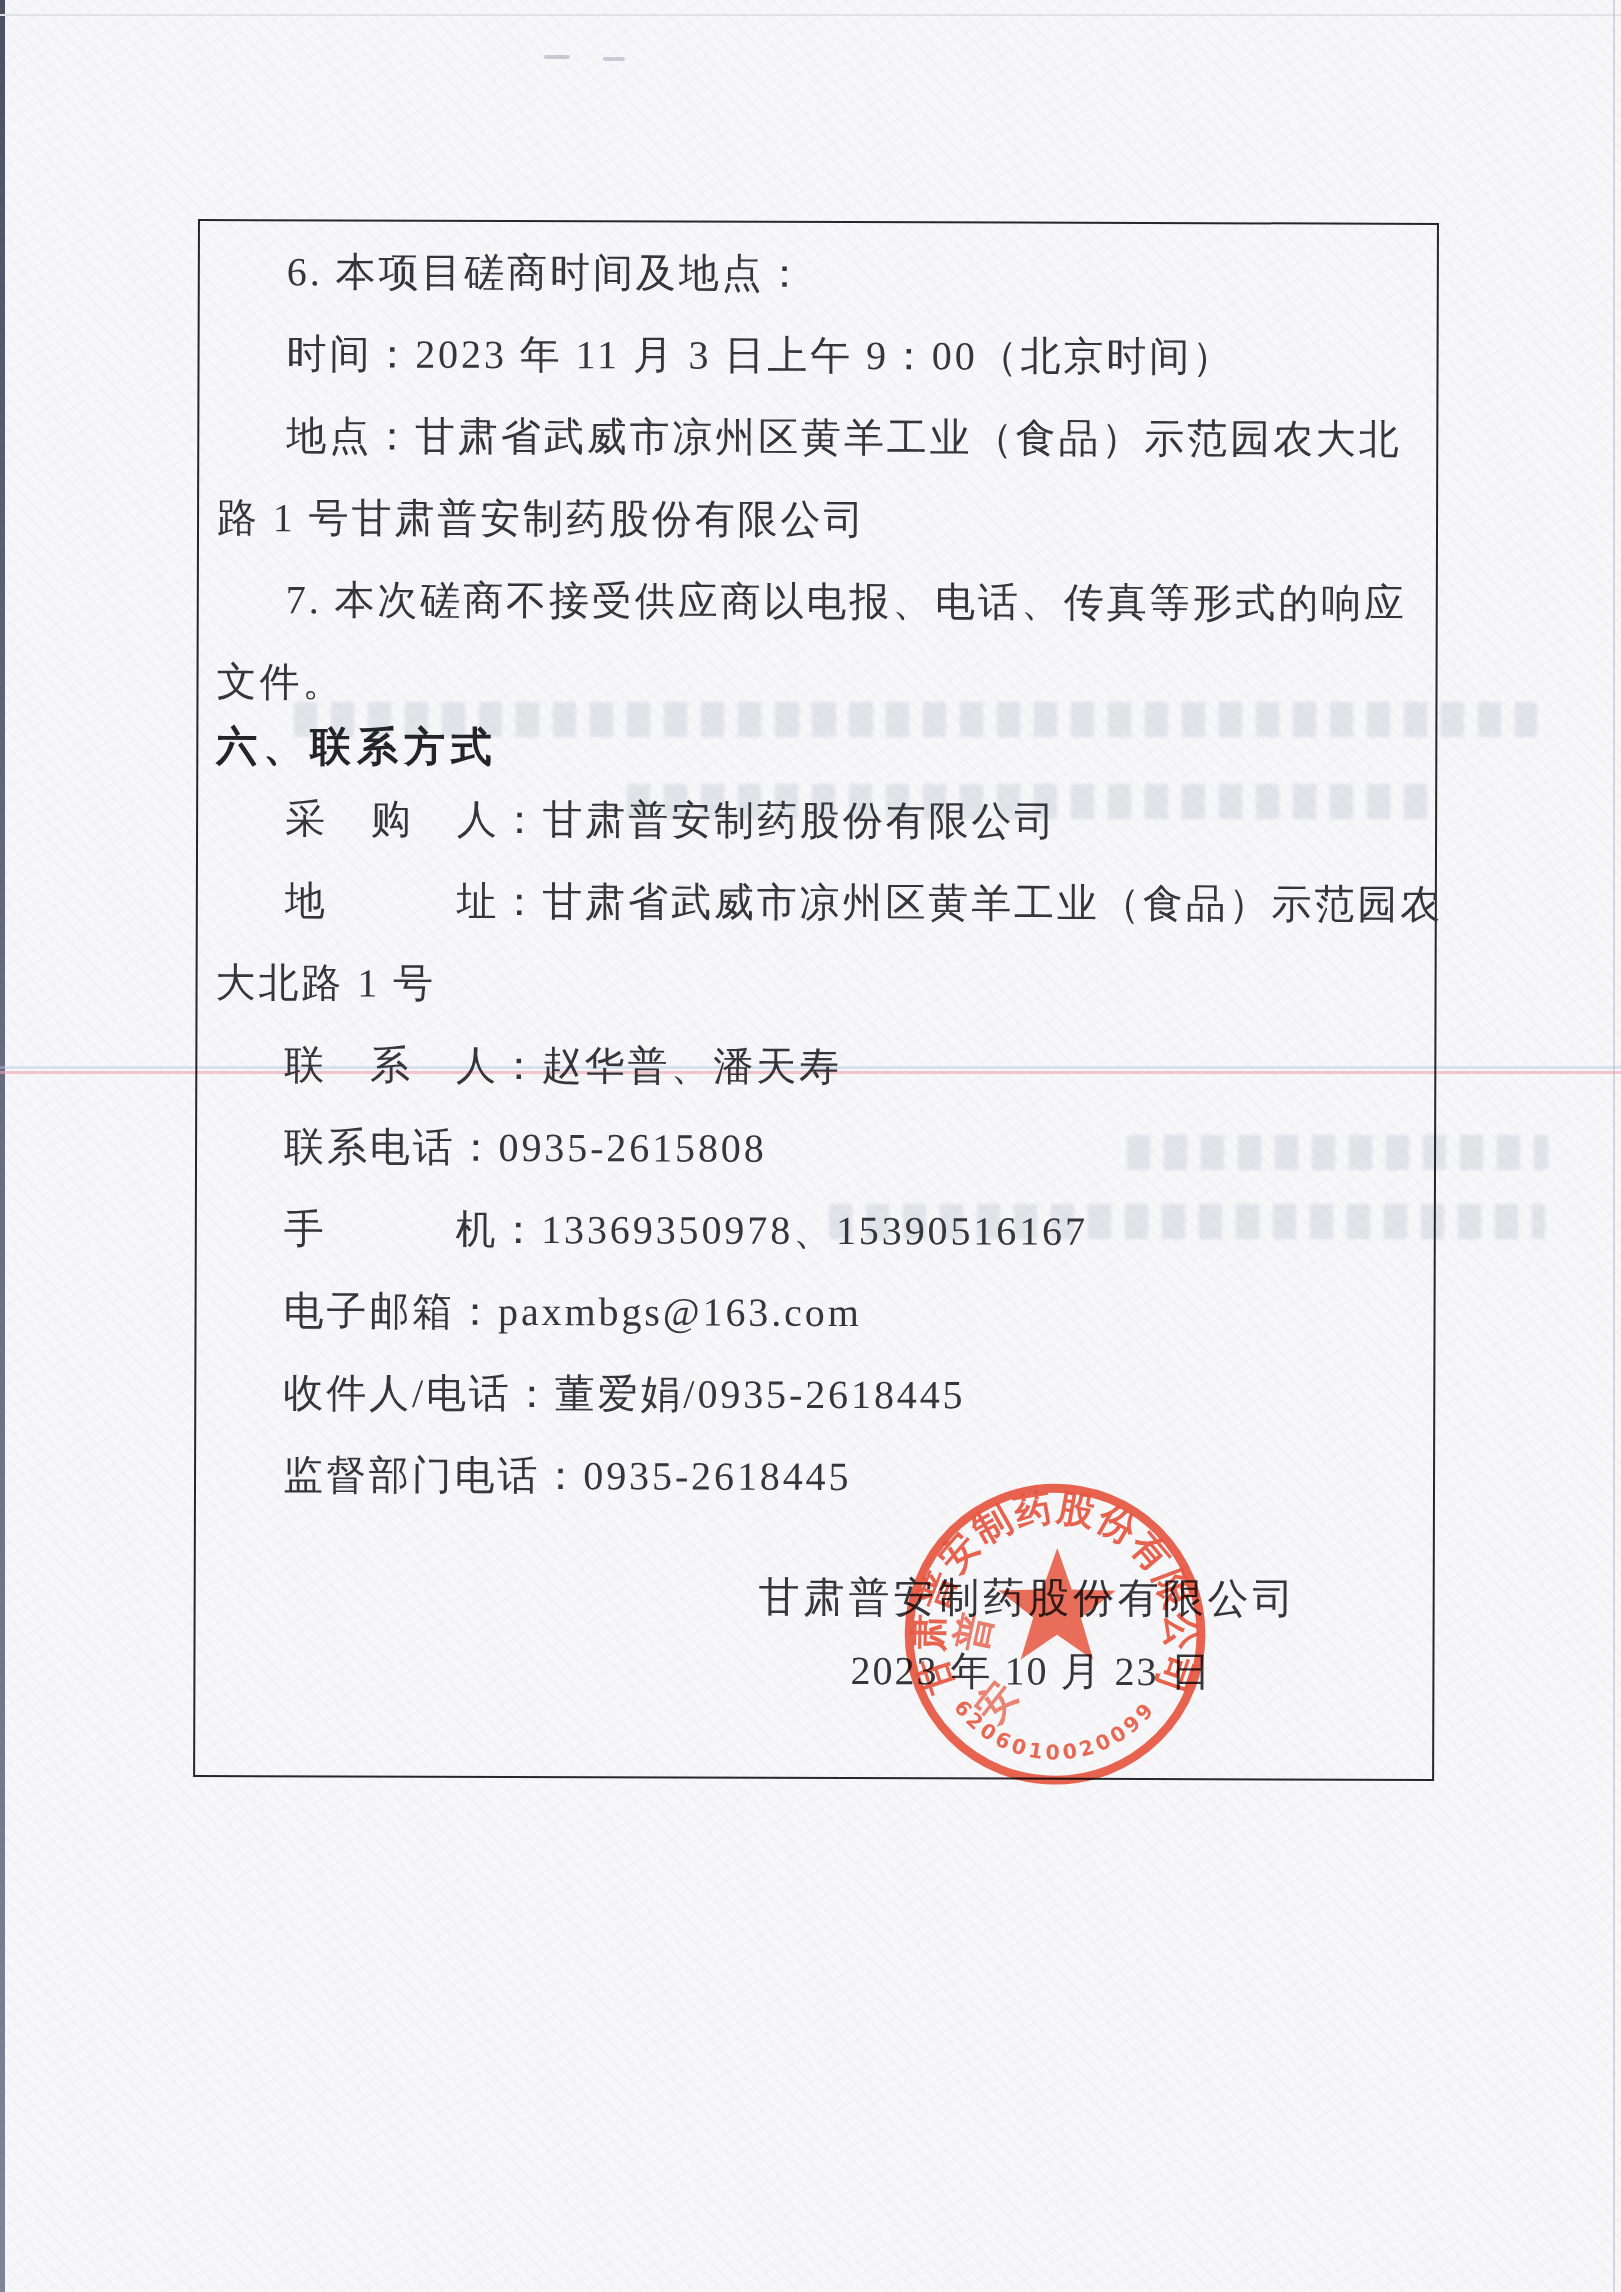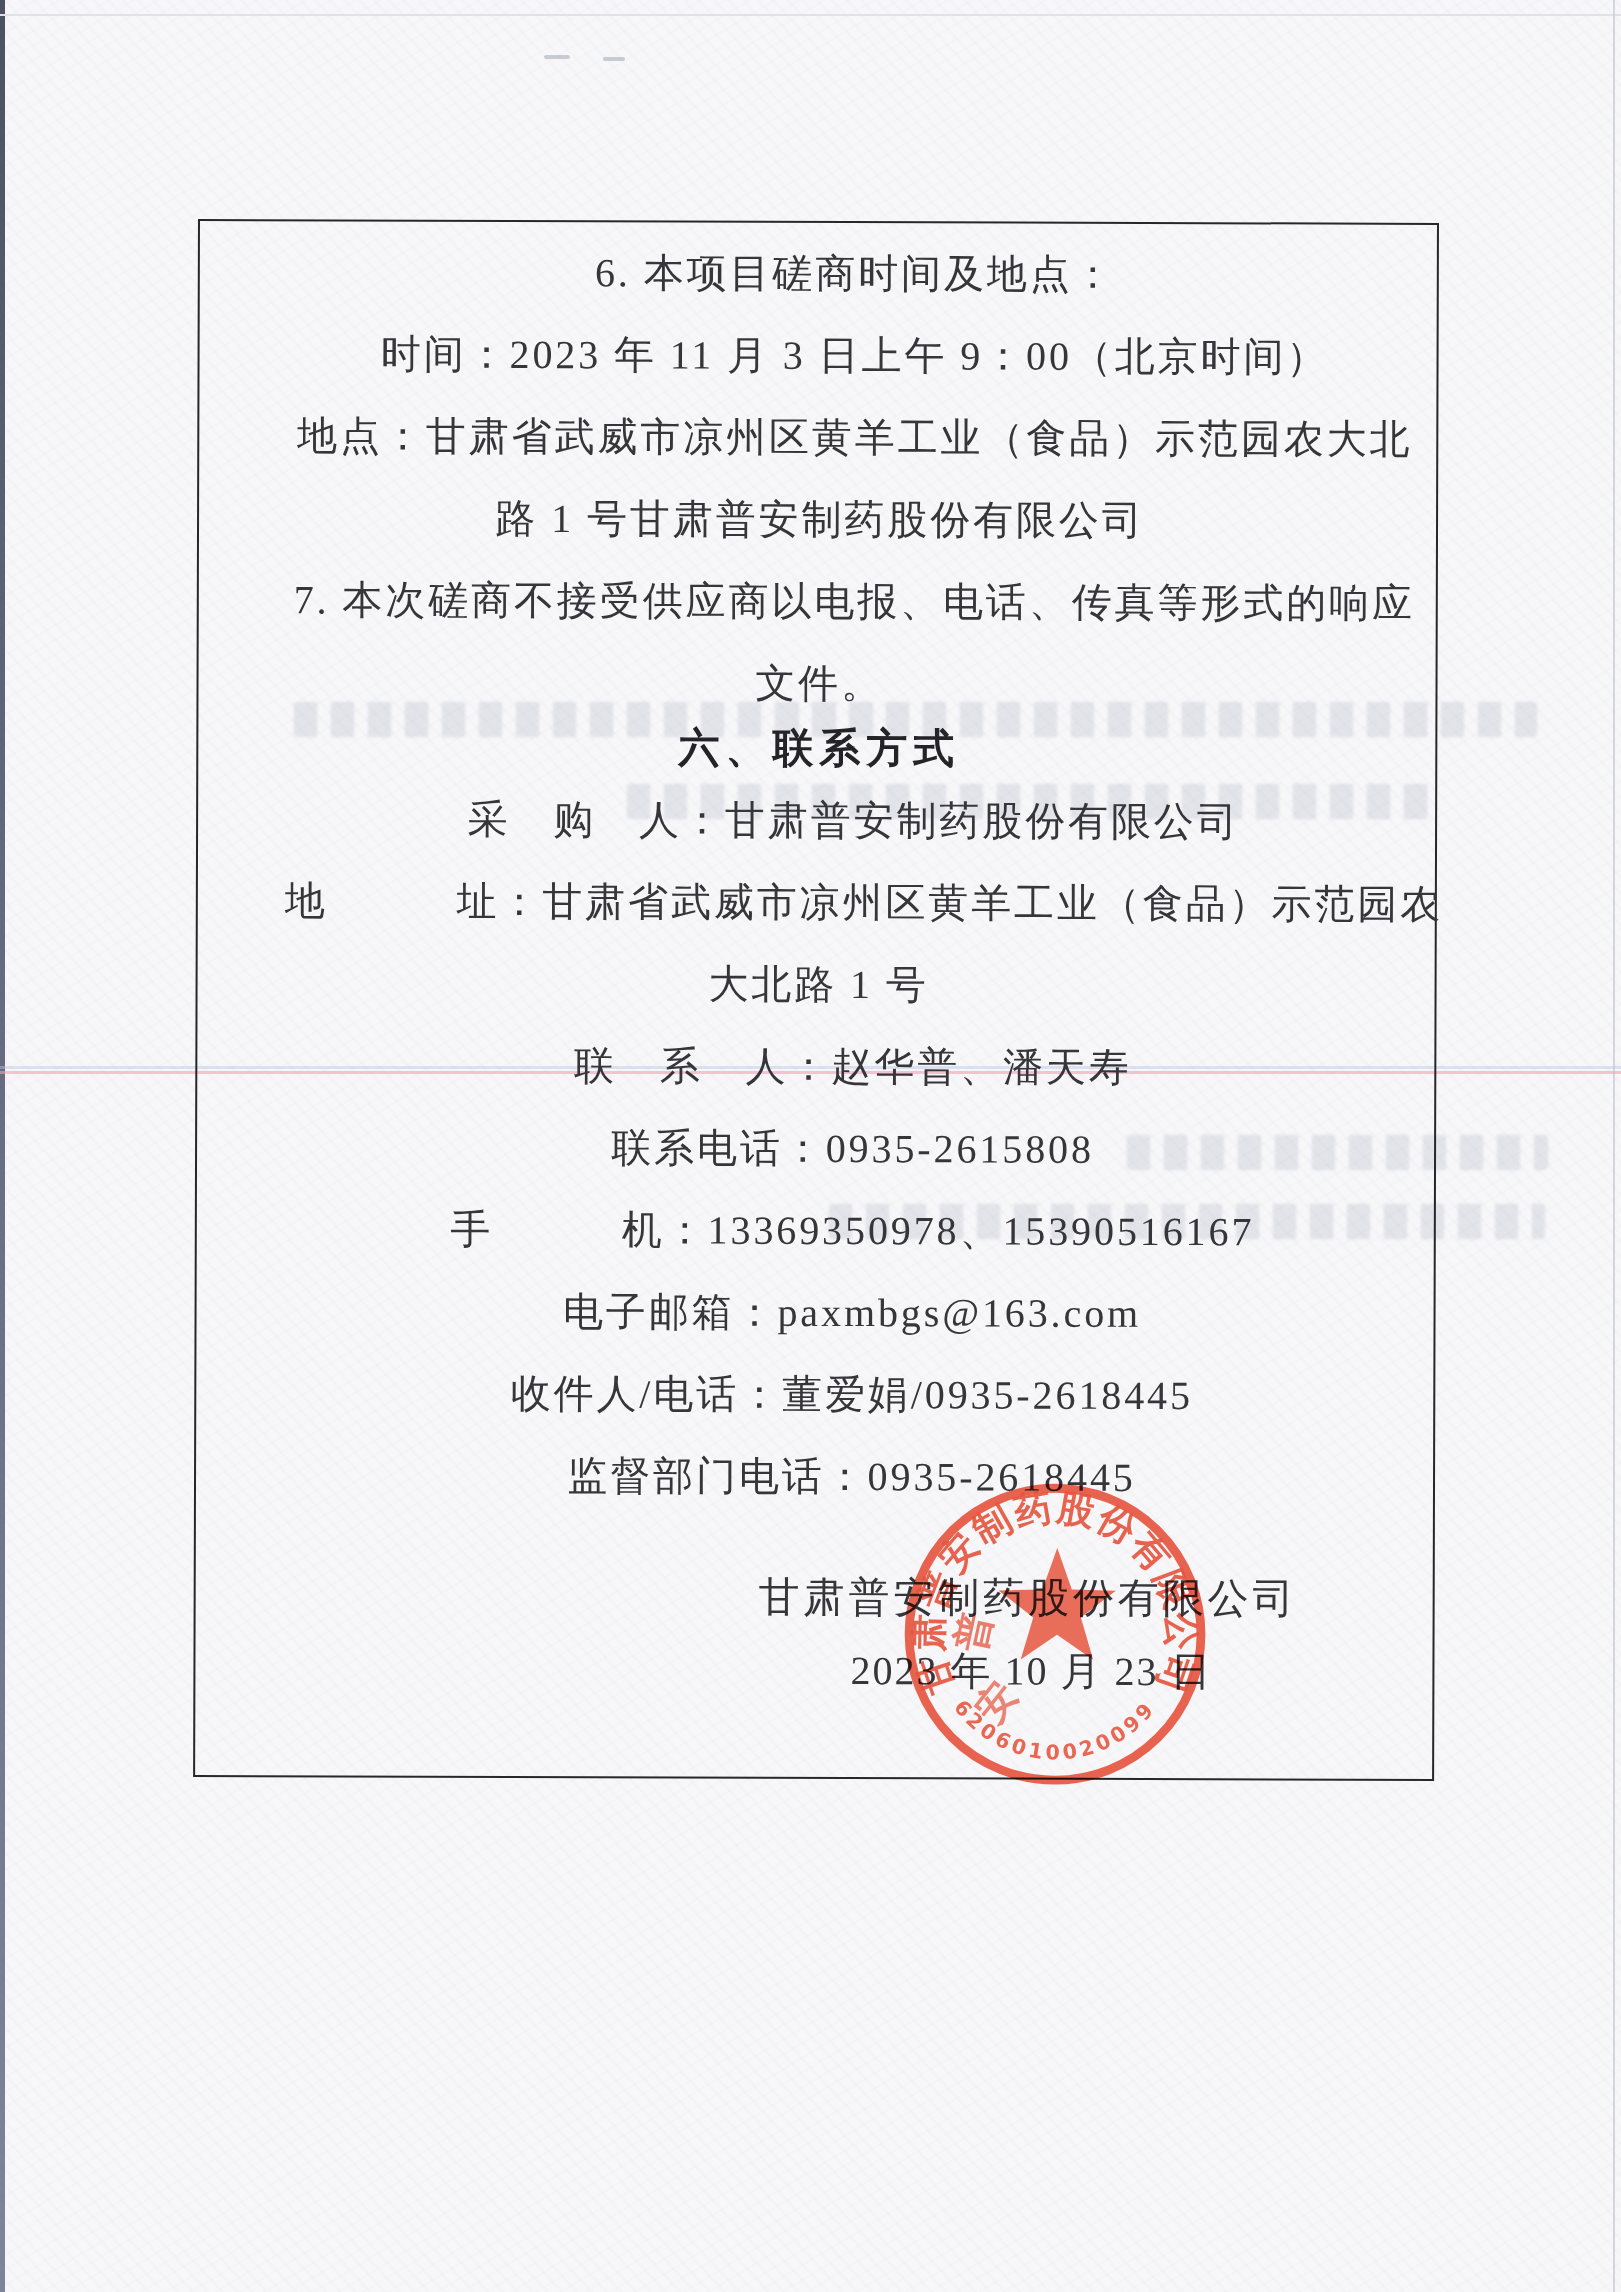--- a/index.html
+++ b/index.html
@@ -15,21 +15,20 @@
     background:var(--paper);
     font-family:"Liberation Serif","DejaVu Serif",serif;
     overflow:hidden;position:relative;
   }
   #page{
     position:absolute;inset:0;
     background:
       repeating-linear-gradient(47deg, rgba(120,126,150,0.025) 0 2.9px, transparent 2.9px 10.8px),
       repeating-linear-gradient(-31deg, rgba(120,126,150,0.02) 0 2px, transparent 2px 12.7px),
       var(--paper);
-    text-align: center;
   }
   
   .edge-left{position:absolute;left:0;top:0;width:4.9px;height:2293px;
     background:linear-gradient(180deg,#2e3448 0%,#4a5068 40%,#6a7088 100%);opacity:.85;}
   .edge-top{position:absolute;left:0;top:13.7px;width:1621px;height:2px;background:#dfe2e8;}
   .edge-right{position:absolute;left:1613px;top:0;width:2px;height:2293px;background:#c9cdd6;opacity:.8;}
   .scanline-blue{position:absolute;left:0;top:1066px;width:1621px;height:2.9px;background:var(--blue);opacity:.45;}
   .scanline-pink{position:absolute;left:0;top:1071px;width:1621px;height:2.9px;background:var(--pink);opacity:.6;}
   .speck{position:absolute;background:#9aa0b0;opacity:.5;border-radius:2px;}
 

